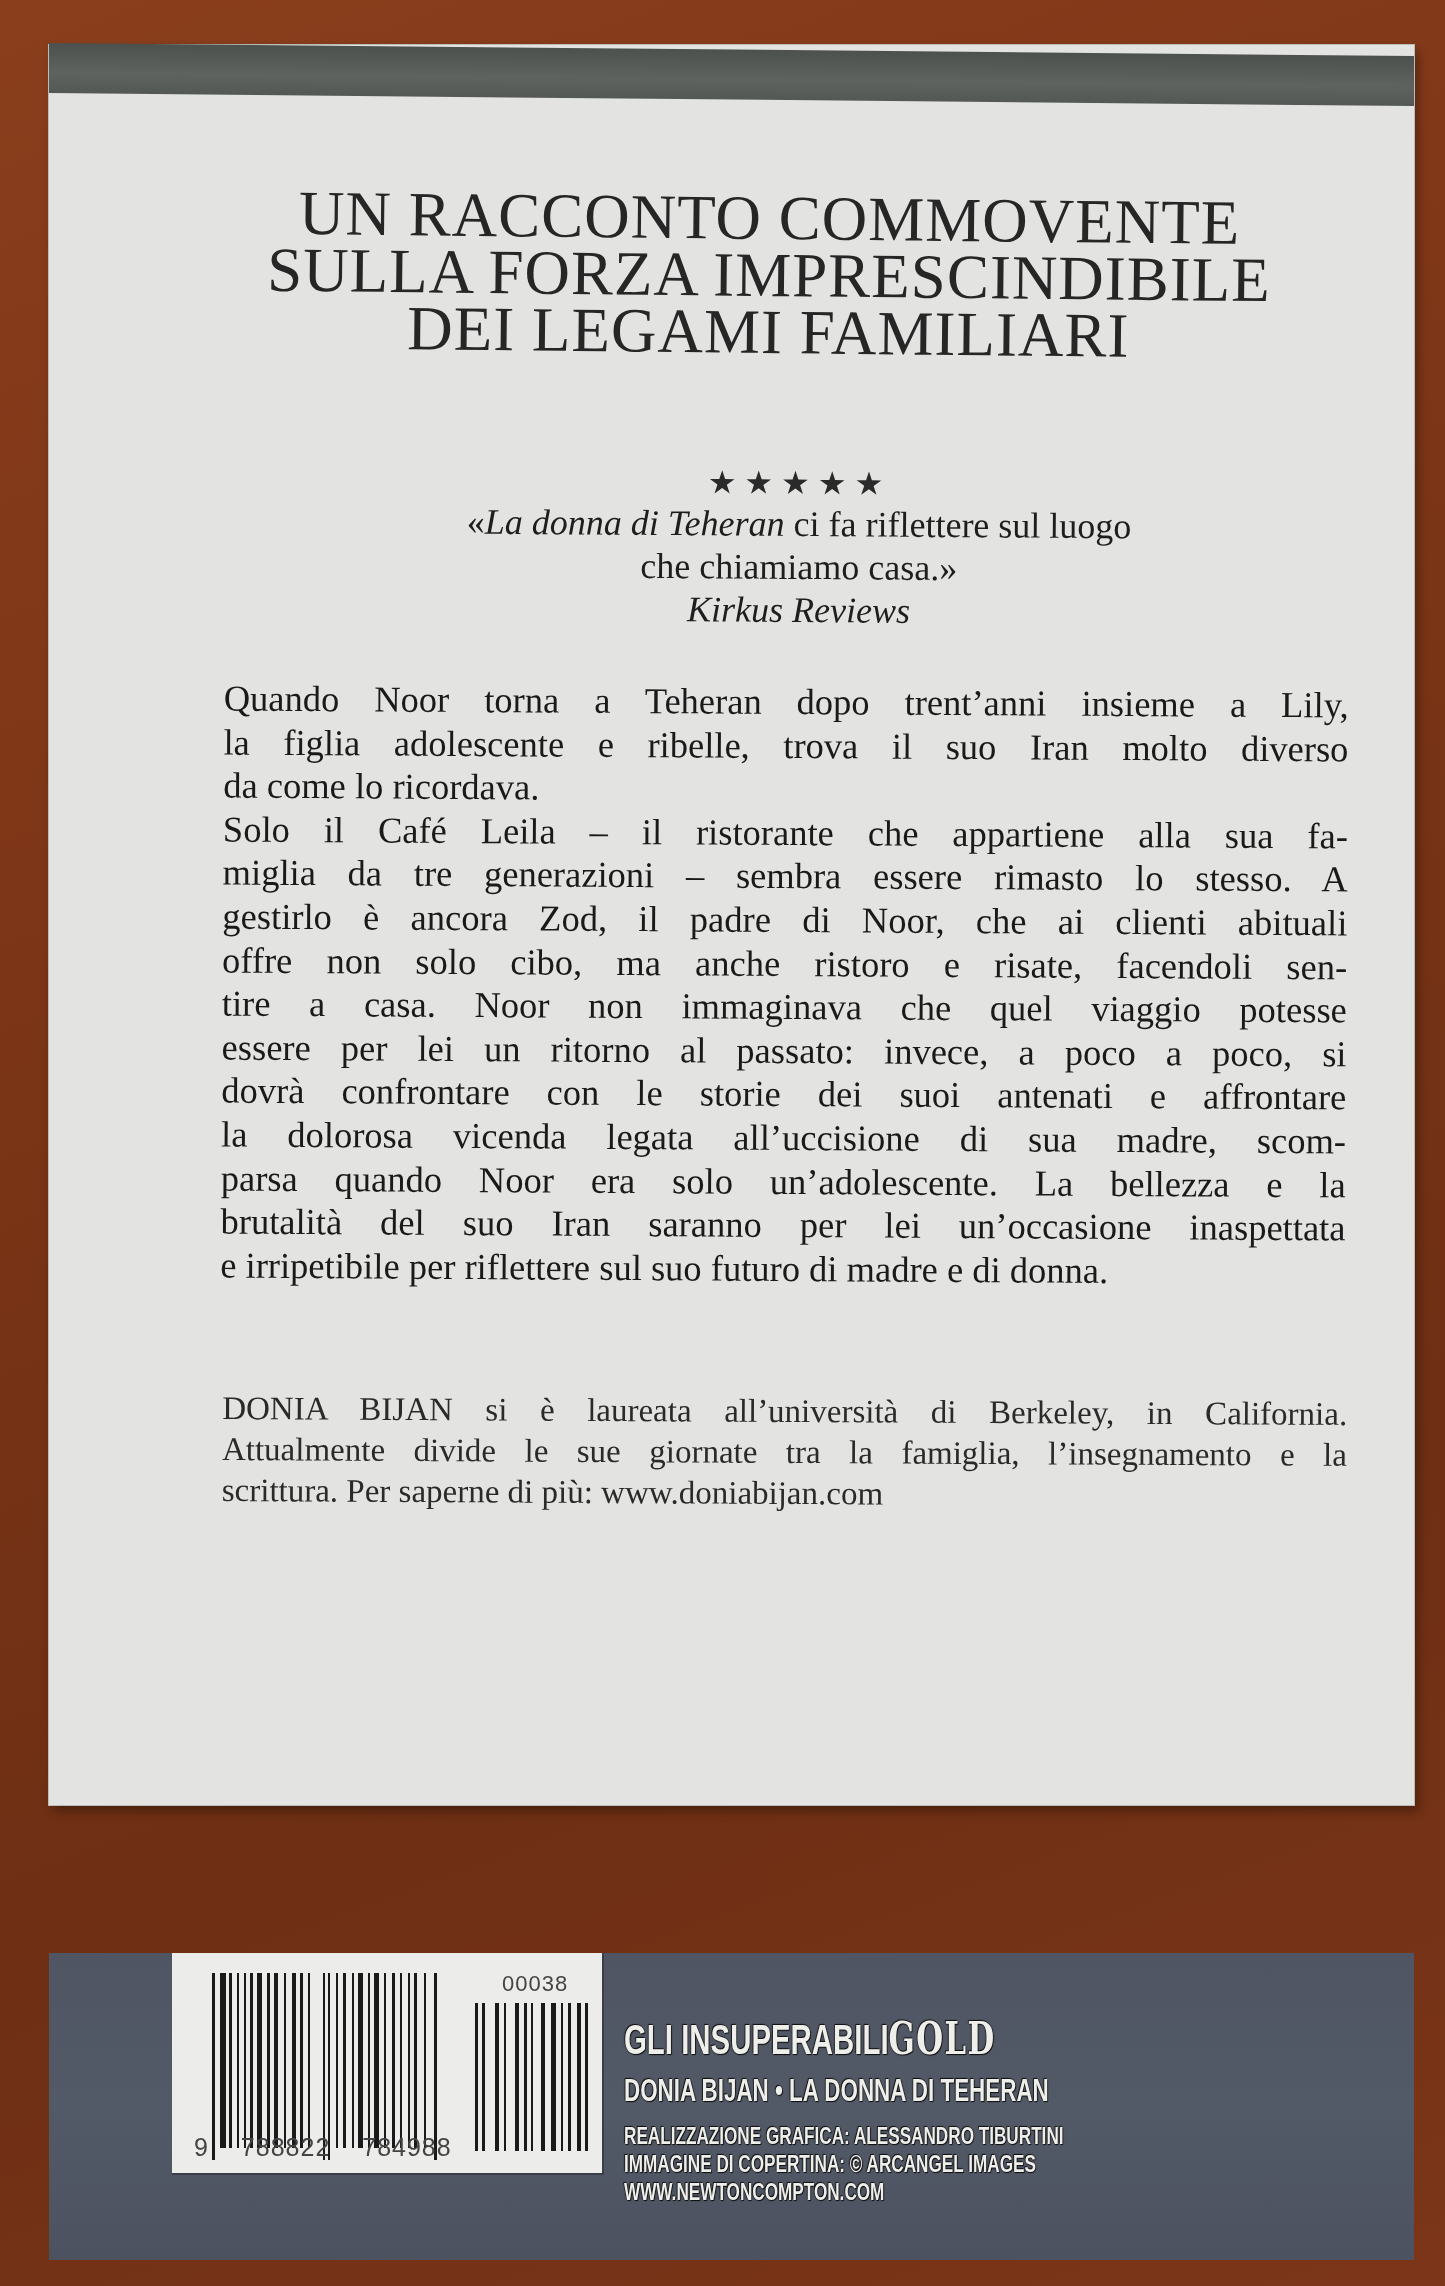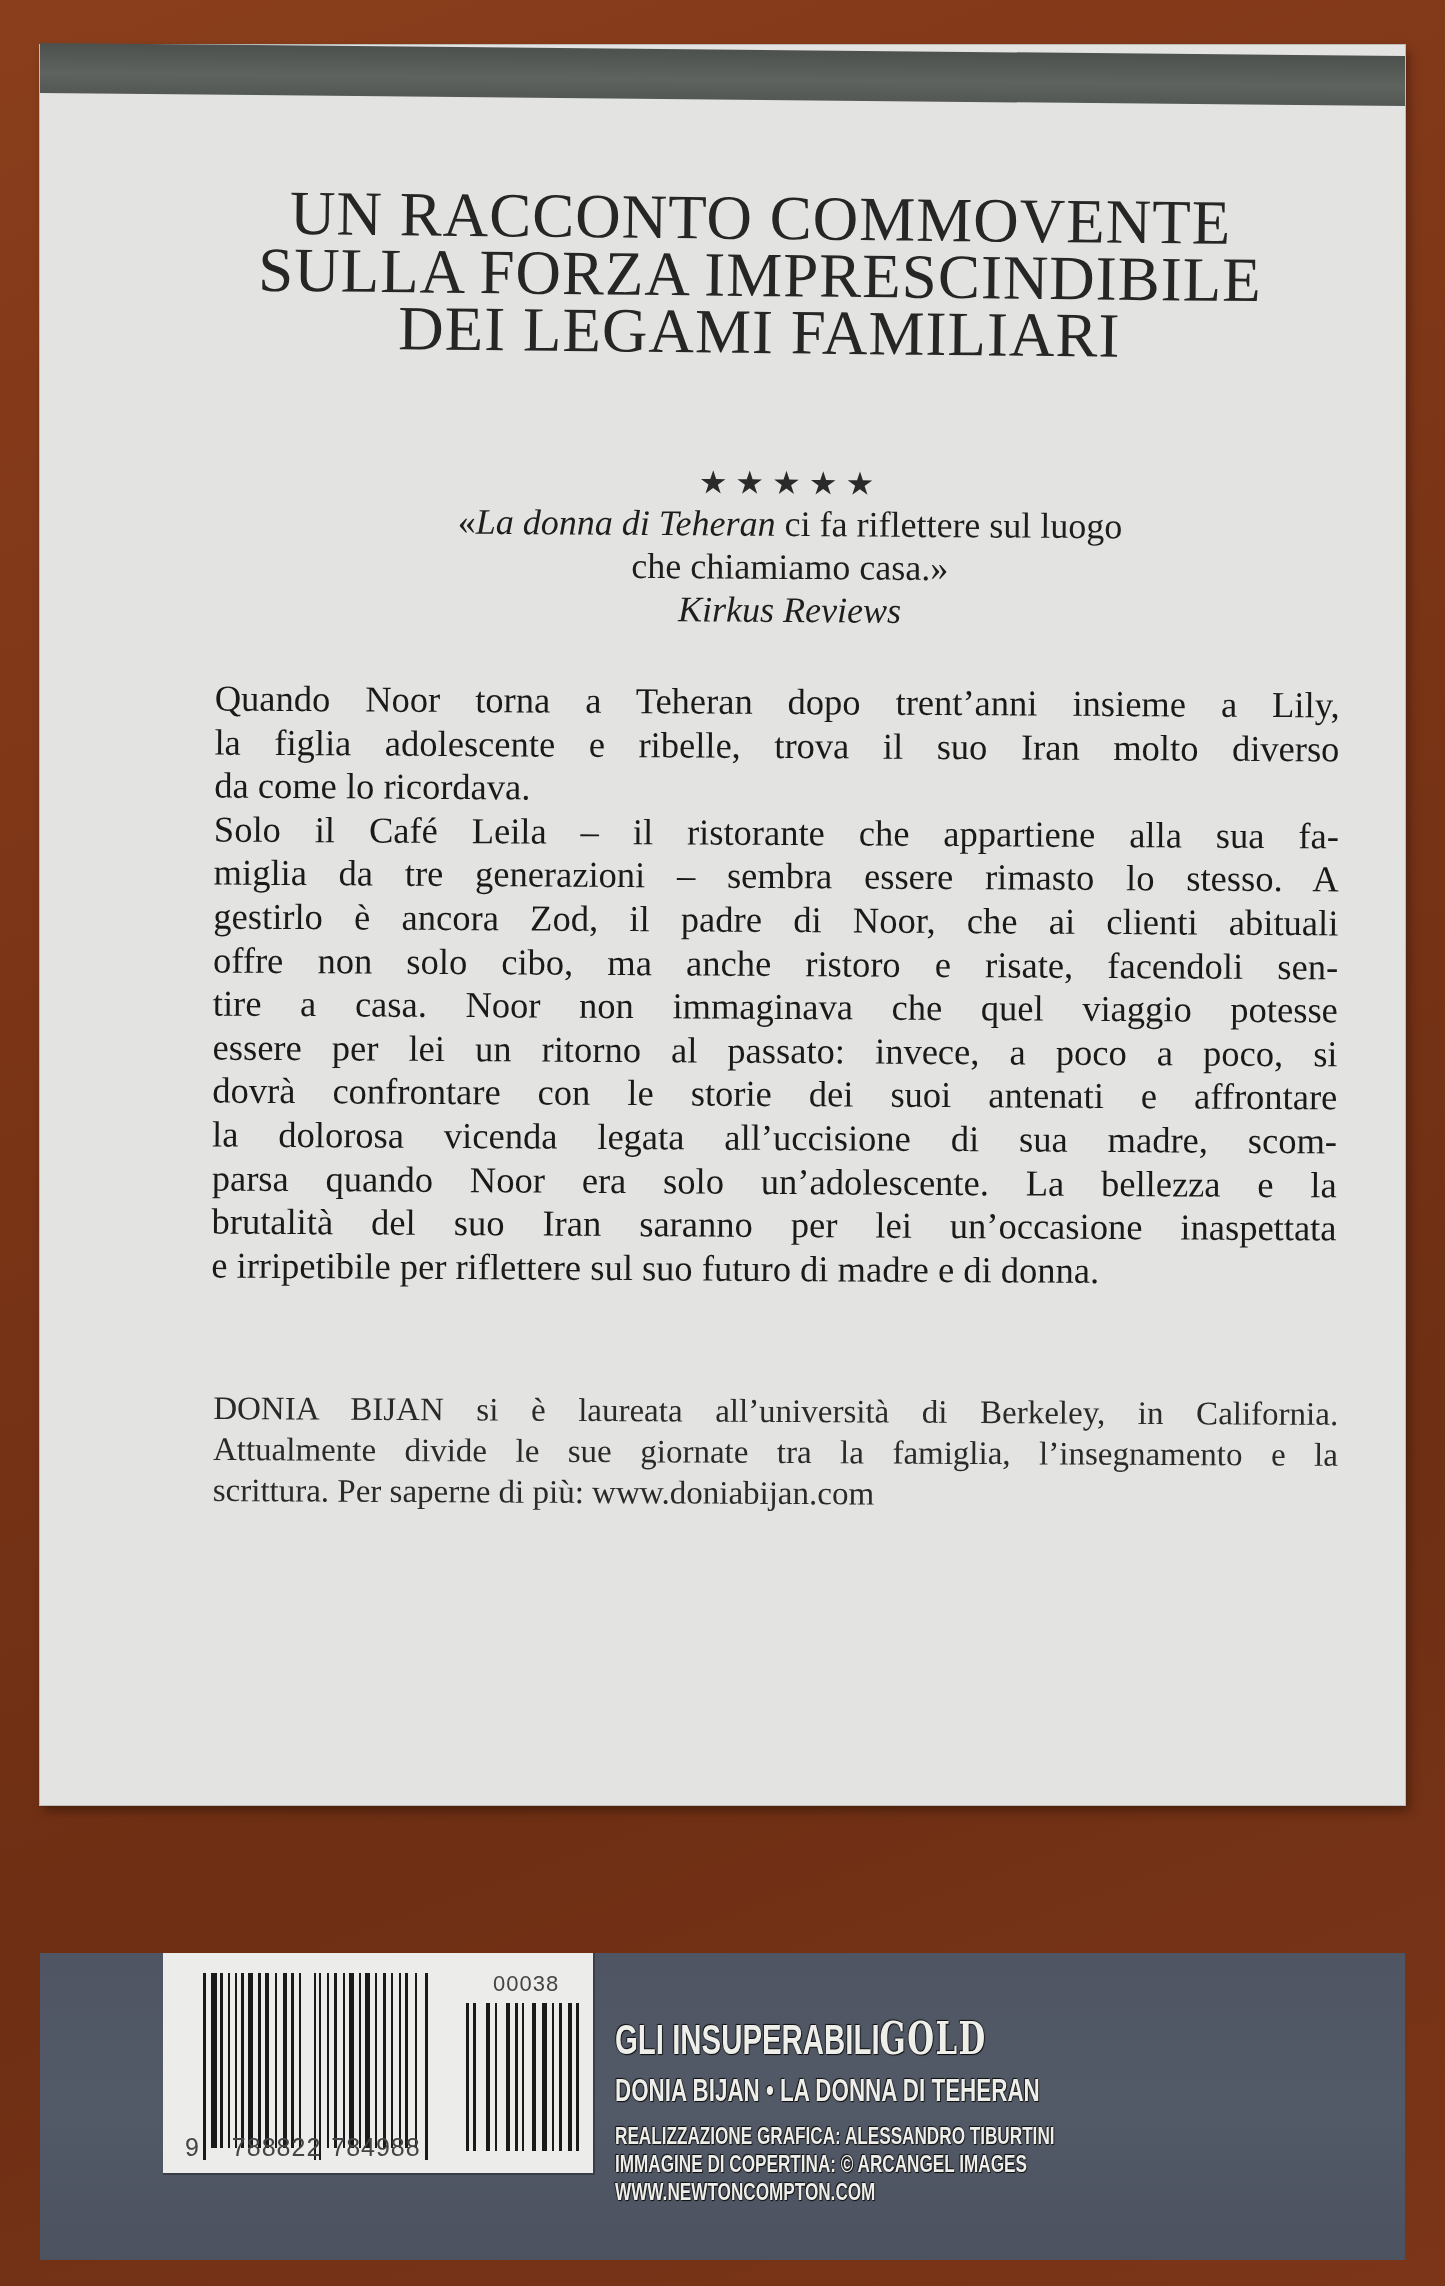--- a/index.html
+++ b/index.html
@@ -2,21 +2,21 @@
 <html><head>
   <meta charset="utf-8">
   <style>
     html, body { margin: 0; padding: 0; }
     body {
       width: 1445px; height: 2286px; position: relative; overflow: hidden;
       background: linear-gradient(160deg, #8a3e1c 0%, #7a3416 40%, #6e2f14 70%, #7c3518 100%);
       font-family: "DejaVu Serif", "Liberation Serif", serif;
     }
     .book {
-      position: absolute; left: 40px; top: 45px; width: 1365px; height: 1760px;
+      position: absolute; left: 49px; top: 45px; width: 1365px; height: 1760px;
       background: #e3e4e2;
       box-shadow: 0 0 0 1px #bdbdb8, 4px 6px 10px rgba(0,0,0,0.35);
     }
     .top-edge {
       position: absolute; left: 0; top: -2px; width: 100%; height: 50px;
       background: linear-gradient(180deg, #4d514e 0%, #5f6360 60%, #545855 100%);
       transform: skewY(0.55deg); transform-origin: left top;
     }
     .headline {
       position: absolute; left: 135px; top: 145px; width: 1170px;
@@ -167,21 +167,21 @@
         <div class="bar" style="left:66px;width:4px"></div>
         <div class="bar" style="left:76px;width:5px"></div>
         <div class="bar" style="left:86px;width:2px"></div>
         <div class="bar" style="left:93px;width:3px"></div>
         <div class="bar" style="left:102px;width:4px"></div>
         <div class="bar" style="left:110px;width:3px"></div>
       </div>
       <div class="isbn-digits">
         <span>9</span>
         <span style="margin-left:24px">788822</span>
-        <span style="margin-left:2px">784988</span>
+        <span style="margin-left:24px">784988</span>
       </div>
       <div class="addon-digits">00038</div>
     </div>
 
     <div class="imprint">
       <div class="series"><span>GLI INSUPERABILI</span><span class="gold">GOLD</span></div>
       <div class="book-id">DONIA BIJAN • LA DONNA DI TEHERAN</div>
       <div class="credits">REALIZZAZIONE GRAFICA: ALESSANDRO TIBURTINI</div>
       <div class="credits" style="margin-top:0">IMMAGINE DI COPERTINA: © ARCANGEL IMAGES</div>
       <div class="credits" style="margin-top:0">WWW.NEWTONCOMPTON.COM</div>

